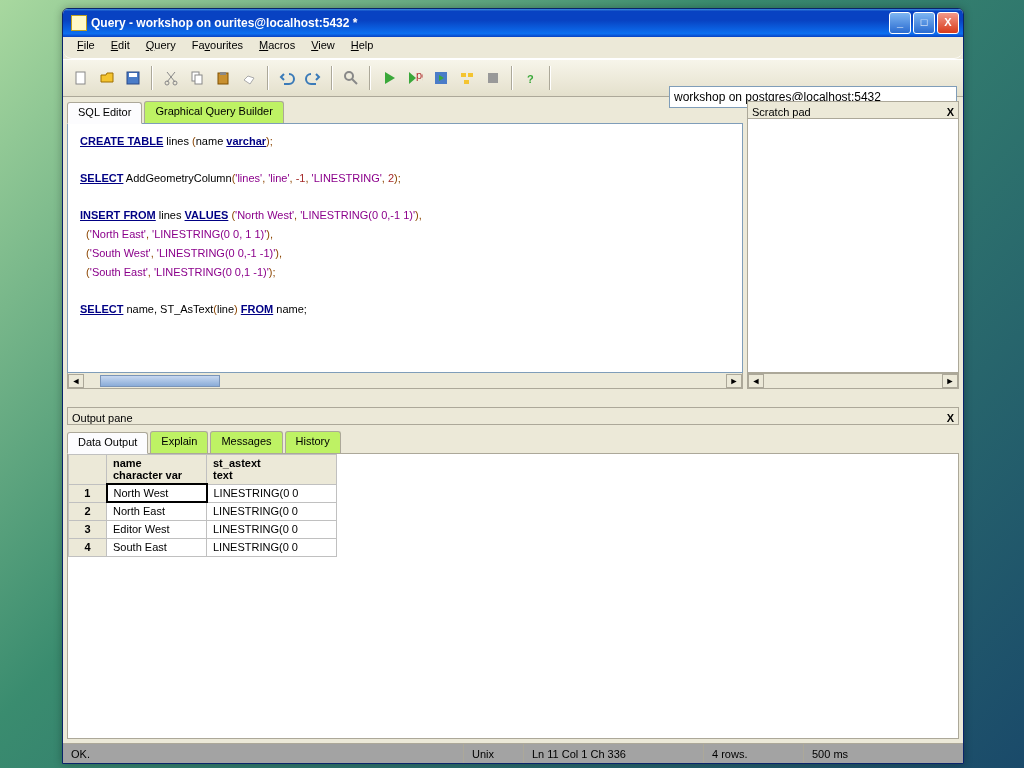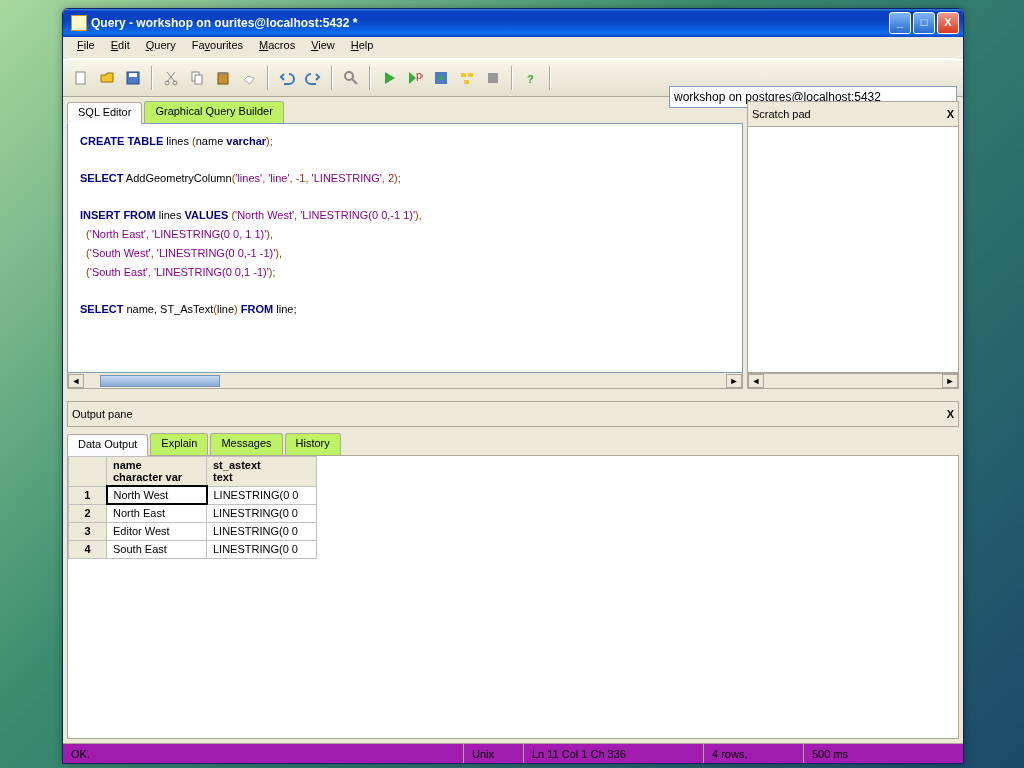--- a/index.html
+++ b/index.html
@@ -12,50 +12,50 @@
 .winbtn{width:22px;height:22px;border-radius:3px;border:1px solid #fff;color:#fff;font-weight:bold;text-align:center;line-height:18px;cursor:pointer;}
 .winbtn.min,.winbtn.max{background:linear-gradient(to bottom,#7eb6f2,#2a6bd0);}
 .winbtn.close{background:linear-gradient(to bottom,#f29a8a,#d83a1a);}
 .menubar{height:22px;background:#ece9d8;border-bottom:1px solid #fff;display:flex;align-items:flex-start;padding:0 6px;border-radius:9px;}
 .menuitem{padding:2px 8px;cursor:pointer;}
 .menuitem u{text-decoration:underline;}
 .toolbar{height:38px;background:linear-gradient(to bottom,#f7f5ea,#e4e0cc);border-top:1px solid #fff;border-bottom:1px solid #aca899;display:flex;align-items:center;padding:0 6px;gap:2px;}
 .tbtn{width:24px;height:24px;display:flex;align-items:center;justify-content:center;cursor:pointer;border:1px solid transparent;border-radius:2px;}
 .sep{width:2px;height:24px;border-left:1px solid #aca899;border-right:1px solid #fff;margin:0 4px;}
 .connbox{margin-left:auto;width:288px;height:22px;border:1px solid #7f9db9;background:#fff;padding:2px 4px;font-size:12px;margin-top:37px;}
-.main{flex:1;display:flex;flex-direction:column;padding:4px;gap:12px;overflow:hidden;}
+.main{flex:1;display:flex;flex-direction:column;padding:4px;gap:18px;overflow:hidden;}
 .upper{display:flex;gap:4px;height:288px;}
 .editor-panel{flex:1;display:flex;flex-direction:column;}
 .tabs{display:flex;height:22px;}
 .tab{padding:3px 10px;background:#bef264;border:1px solid #aca899;border-bottom:none;margin-right:2px;cursor:pointer;font-size:11px;border-radius:3px 3px 0 0;}
 .tab.active{background:#fcfcfe;position:relative;top:1px;border-bottom:1px solid #fcfcfe;z-index:2;}
 .editor-box{flex:1;background:#fff;border:1px solid #7f9db9;overflow:auto;padding:8px 12px;font-family:'Courier New',monospace;font-size:13px;line-height:18px;white-space:pre;color:#000;}
-.kw{color:#000084;font-weight:bold;}
+.kw{color:#000084;font-weight:bold;text-decoration:underline;}
 .str{color:#8b008b;}
 .num{color:#a52a2a;}
 .pun{color:#8b4500;}
 .hscroll{height:16px;background:#ece9d8;border:1px solid #aca899;border-top:none;display:flex;align-items:center;}
 .hscroll .thumb{width:120px;height:12px;background:linear-gradient(to bottom,#c8d8f0,#8aacd8);border:1px solid #7a94b8;margin-left:16px;}
 .hscroll .arrow{width:16px;height:14px;background:#ece9d8;border:1px solid #aca899;text-align:center;font-size:9px;line-height:12px;}
 .hscroll .arrow.right{margin-left:auto;}
 .scratch{width:212px;display:flex;flex-direction:column;}
-.panel-hdr{height:18px;background:#ece9d8;border:1px solid #aca899;display:flex;align-items:center;padding:12px 4px;font-size:11px;}
+.panel-hdr{height:18px;background:#ece9d8;border:1px solid #aca899;display:flex;padding:4px 4px;font-size:11px;}
 .panel-hdr .x{margin-left:auto;cursor:pointer;font-weight:bold;}
 .scratch-body{flex:1;background:#fff;border:1px solid #aca899;border-top:none;}
 .output-panel{flex:1;display:flex;flex-direction:column;min-height:0;}
 .out-tabs{display:flex;height:22px;margin-top:6px;}
 .grid{flex:1;background:#fff;border:1px solid #aca899;overflow:auto;}
 table.data{border-collapse:collapse;font-size:11px;}
 table.data th,table.data td{border:1px solid #c0c0c0;padding:2px 6px;text-align:left;height:18px;}
 table.data th{background:#ece9d8;font-weight:bold;}
 table.data th.rowh{width:38px;text-align:center;}
 table.data td.rowh{background:#ece9d8;font-weight:bold;text-align:center;}
 table.data th .sub{font-weight:bold;display:block;}
 td.sel{border:2px solid #000 !important;}
-.statusbar{height:20px;background:#a21caf;border-top:1px solid #aca899;display:flex;align-items:center;font-size:11px;}
+.statusbar{height:20px;background:#a3a3a3;border-top:1px solid #aca899;display:flex;align-items:center;font-size:11px;}
 .statusbar .cell{border-left:1px solid #aca899;padding:0 8px;height:100%;display:flex;align-items:center;}
 .statusbar .cell:first-child{border-left:none;flex:0 0 400px;}
 .ic svg{width:16px;height:16px;display:block;}
 .scratch .hscroll{border:1px solid #aca899;}
 </style>
 </head>
 <body>
 
 <div class="window">
   <div class="titlebar">
@@ -187,21 +187,21 @@
         </div>
 <div class="editor-box"><span class="kw">CREATE TABLE</span><span> lines </span><span class="pun">(</span><span>name </span><span class="kw">varchar</span><span class="pun">);</span>
 
 <span class="kw">SELECT</span><span> AddGeometryColumn</span><span class="pun">(</span><span class="str">'lines'</span><span class="pun">, </span><span class="str">'line'</span><span class="pun">, </span><span class="num">-1</span><span class="pun">, </span><span class="str">'LINESTRING'</span><span class="pun">, </span><span class="num">2</span><span class="pun">);</span>
 
 <span class="kw">INSERT FROM</span><span> lines </span><span class="kw">VALUES</span><span class="pun"> (</span><span class="str">'North West'</span><span class="pun">, </span><span class="str">'LINESTRING(0 0,-1 1)'</span><span class="pun">),</span>
 <span class="pun">  (</span><span class="str">'North East'</span><span class="pun">, </span><span class="str">'LINESTRING(0 0, 1 1)'</span><span class="pun">),</span>
 <span class="pun">  (</span><span class="str">'South West'</span><span class="pun">, </span><span class="str">'LINESTRING(0 0,-1 -1)'</span><span class="pun">),</span>
 <span class="pun">  (</span><span class="str">'South East'</span><span class="pun">, </span><span class="str">'LINESTRING(0 0,1 -1)'</span><span class="pun">);</span>
 
-<span class="kw">SELECT</span><span> name, ST_AsText</span><span class="pun">(</span><span>line</span><span class="pun">) </span><span class="kw">FROM</span><span> line;</span></div>
+<span class="kw">SELECT</span><span> name, ST_AsText</span><span class="pun">(</span><span>line</span><span class="pun">) </span><span class="kw">FROM</span><span> name;</span></div>
         <div class="hscroll">
             <div class="arrow">◄</div>
             <div class="thumb"></div>
             <div class="arrow right">►</div>
           </div>
       </div>
 
       <div class="scratch">
         <div class="panel-hdr">
             <span>Scratch pad</span>
@@ -225,21 +225,21 @@
         <div class="tab">Explain</div>
         <div class="tab">Messages</div>
         <div class="tab">History</div>
       </div>
       <div class="grid">
         <table class="data">
           <tbody>
               <tr>
             <th class="rowh"></th>
             <th style="width:100px"><span>name</span><span class="sub">character var</span></th>
-            <th style="width:110px"><span>st_astext</span><span class="sub">text</span></th>
+            <th style="width:130px"><span>st_astext</span><span class="sub">text</span></th>
           </tr>
           <tr>
                 <td class="rowh">1</td>
                 <td class="sel">North West</td>
                 <td>LINESTRING(0 0</td>
               </tr>
           <tr>
                 <td class="rowh">2</td>
                 <td>North East</td>
                 <td>LINESTRING(0 0</td>

